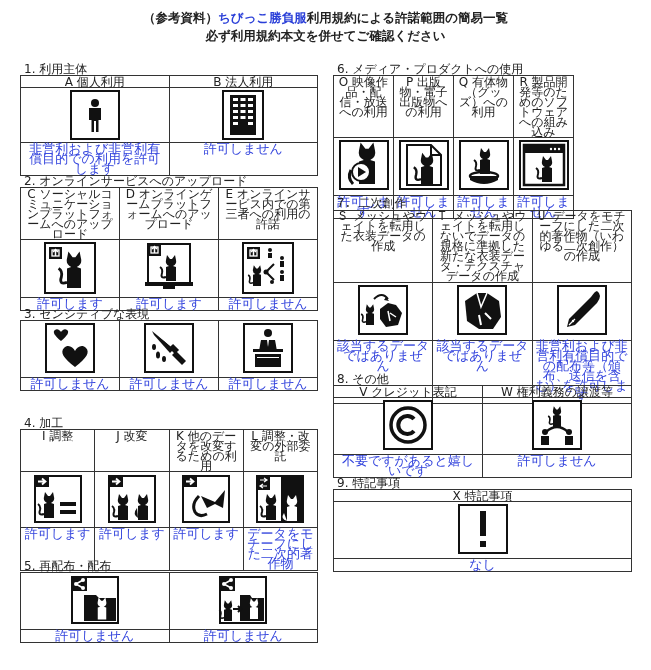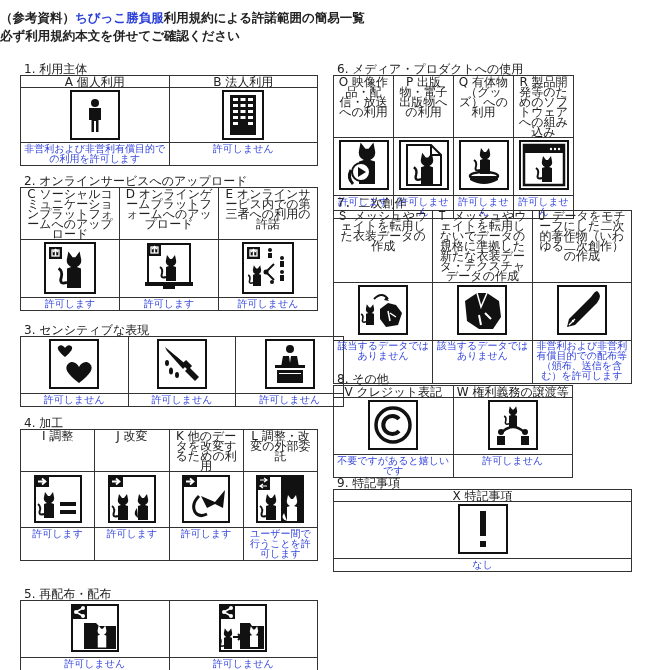--- a/index.html
+++ b/index.html
@@ -1,25 +1,25 @@
 <!DOCTYPE html>
 <html><head>
 <meta charset="utf-8">
 <style>
   * { box-sizing: border-box; margin: 0; padding: 0; }
   body { width: 651px; height: 670px; background: #fff; font-family: "DejaVu Sans", sans-serif; color: #222; position: relative; overflow: hidden; }
-  .title { position: absolute; top: 9px; left: 0; width: 651px; font-size: 12.5px; font-weight: bold; line-height: 18px; color: #222; }
+  .title { position: absolute; top: 9px; left: 0; width: 651px; text-align: center; font-size: 12.5px; font-weight: bold; line-height: 18px; color: #222; }
   .title .brand { color: #2a3fd8; }
   .sec { position: absolute; }
   .sec-label { font-size: 12px; line-height: 10px; height: 10px; margin-bottom: 1px; padding-left: 4px; color: #222; }
   table.grid { border-collapse: collapse; width: 100%; table-layout: fixed; }
   table.grid td { border: 1px solid #333; text-align: center; vertical-align: top; }
   td.hd { font-size: 12px; line-height: 10px; padding: 1px 2px 0; color: #222; }
   td.ic { vertical-align: middle; padding: 2px 0; }
-  td.st { font-size: 10px; line-height: 10px; color: #3344dd; padding: 1px 3px; }
+  td.st { font-size: 13px; line-height: 10px; color: #3344dd; padding: 1px 3px; }
   .iconbox { display: inline-block; border: 2px solid #111; background: #fff; vertical-align: middle; }
   .iconbox svg { display: block; }
 </style>
 </head>
 <body>
 
 <div class="title">
   <div><span>（参考資料）</span><span class="brand">ちびっこ勝負服</span><span>利用規約による許諾範囲の簡易一覧</span></div>
   <div>必ず利用規約本文を併せてご確認ください</div>
 </div>
@@ -140,21 +140,21 @@
     </tr>
     <tr style="height:13px">
           <td class="st">許可します</td>
           <td class="st">許可します</td>
           <td class="st">許可しません</td>
         </tr>
   </tbody>
     </table>
 </div>
 
-<div class="sec" style="left:20px; top:325px; width:324px;">
+<div class="sec" style="left:20px; top:309px; width:298px;">
   <div class="sec-label">3. センシティブな表現</div>
   <table class="grid">
     <tbody>
     <tr style="height:57px">
       <td class="ic"><span class="iconbox"><svg width="46" height="46" viewBox="0 0 46 46">
                 <path d="M14,16 C8,11 5,7 8,5 C10,3 13,5 14,7 C15,5 18,3 20,5 C23,7 20,11 14,16 Z" fill="#111"></path>
                 <path d="M28,42 C16,33 13,27 17,23 C21,19 26,22 28,26 C30,22 35,19 39,23 C43,27 40,33 28,42 Z" fill="#111"></path>
               </svg></span></td>
       <td class="ic"><span class="iconbox"><svg width="46" height="46" viewBox="0 0 46 46">
                 <path d="M6,6 L28,24 L24,28 L8,10 Z" fill="#111"></path>
@@ -234,27 +234,27 @@
                 <g transform="translate(37,37)">
                   <path d="M-5,-11 L-4,-16 L-1,-12 L1,-12 L4,-16 L5,-11 Q6,-7 2,-5 L5,-4 L5,10 L-5,10 L-5,-4 L-2,-5 Q-6,-7 -5,-11 Z" fill="#fff"></path>
                   <path d="M-5,10 Q-12,8 -8,2" fill="#fff"></path>
                 </g>
               </svg></span></td>
     </tr>
     <tr style="height:28px">
           <td class="st">許可します</td>
           <td class="st">許可します</td>
           <td class="st">許可します</td>
-          <td class="st">ユーザー間で行うことを許可します</td>
-        </tr>
-  </tbody>
-    </table>
-</div>
-
-<div class="sec" style="left:20px; top:589px; width:298px;">
+          <td class="st">データをモチーフにした二次的著作物</td>
+        </tr>
+  </tbody>
+    </table>
+</div>
+
+<div class="sec" style="left:20px; top:561px; width:298px;">
   <div class="sec-label">5. 再配布・配布</div>
   <table class="grid">
     <tbody>
     <tr style="height:57px">
       <td class="ic"><span class="iconbox" style="border:none"><svg width="50" height="50" viewBox="0 0 50 50">
                 <rect x="2" y="2" width="46" height="46" fill="none" stroke="#111" stroke-width="2"></rect>
                 <use href="#shr" x="2" y="2"></use>
                 <path d="M14,20 L26,20 L29,23 L46,23 L46,46 L14,46 Z" fill="#111"></path>
                 <g transform="translate(32,36) scale(0.85)">
                   <path d="M-5,-11 L-4,-16 L-1,-12 L1,-12 L4,-16 L5,-11 Q6,-7 2,-5 L5,-4 L5,10 L-5,10 L-5,-4 L-2,-5 Q-6,-7 -5,-11 Z" fill="#fff"></path>
@@ -372,21 +372,21 @@
     </tr>
     <tr style="height:36px">
           <td class="st">該当するデータではありません</td>
           <td class="st">該当するデータではありません</td>
           <td class="st">非営利および非営利有償目的での配布等（頒布、送信を含む）を許可します</td>
         </tr>
   </tbody>
     </table>
 </div>
 
-<div class="sec" style="left:333px; top:374px; width:240px;">
+<div class="sec" style="left:333px; top:374px; width:299px;">
   <div class="sec-label">8. その他</div>
   <table class="grid">
     <tbody>
         <tr>
           <td class="hd">V クレジット表記</td>
           <td class="hd">W 権利義務の譲渡等</td>
         </tr>
     <tr style="height:57px">
       <td class="ic"><span class="iconbox"><svg width="46" height="46" viewBox="0 0 46 46">
                 <circle cx="23" cy="23" r="17" fill="none" stroke="#111" stroke-width="3.5"></circle>

